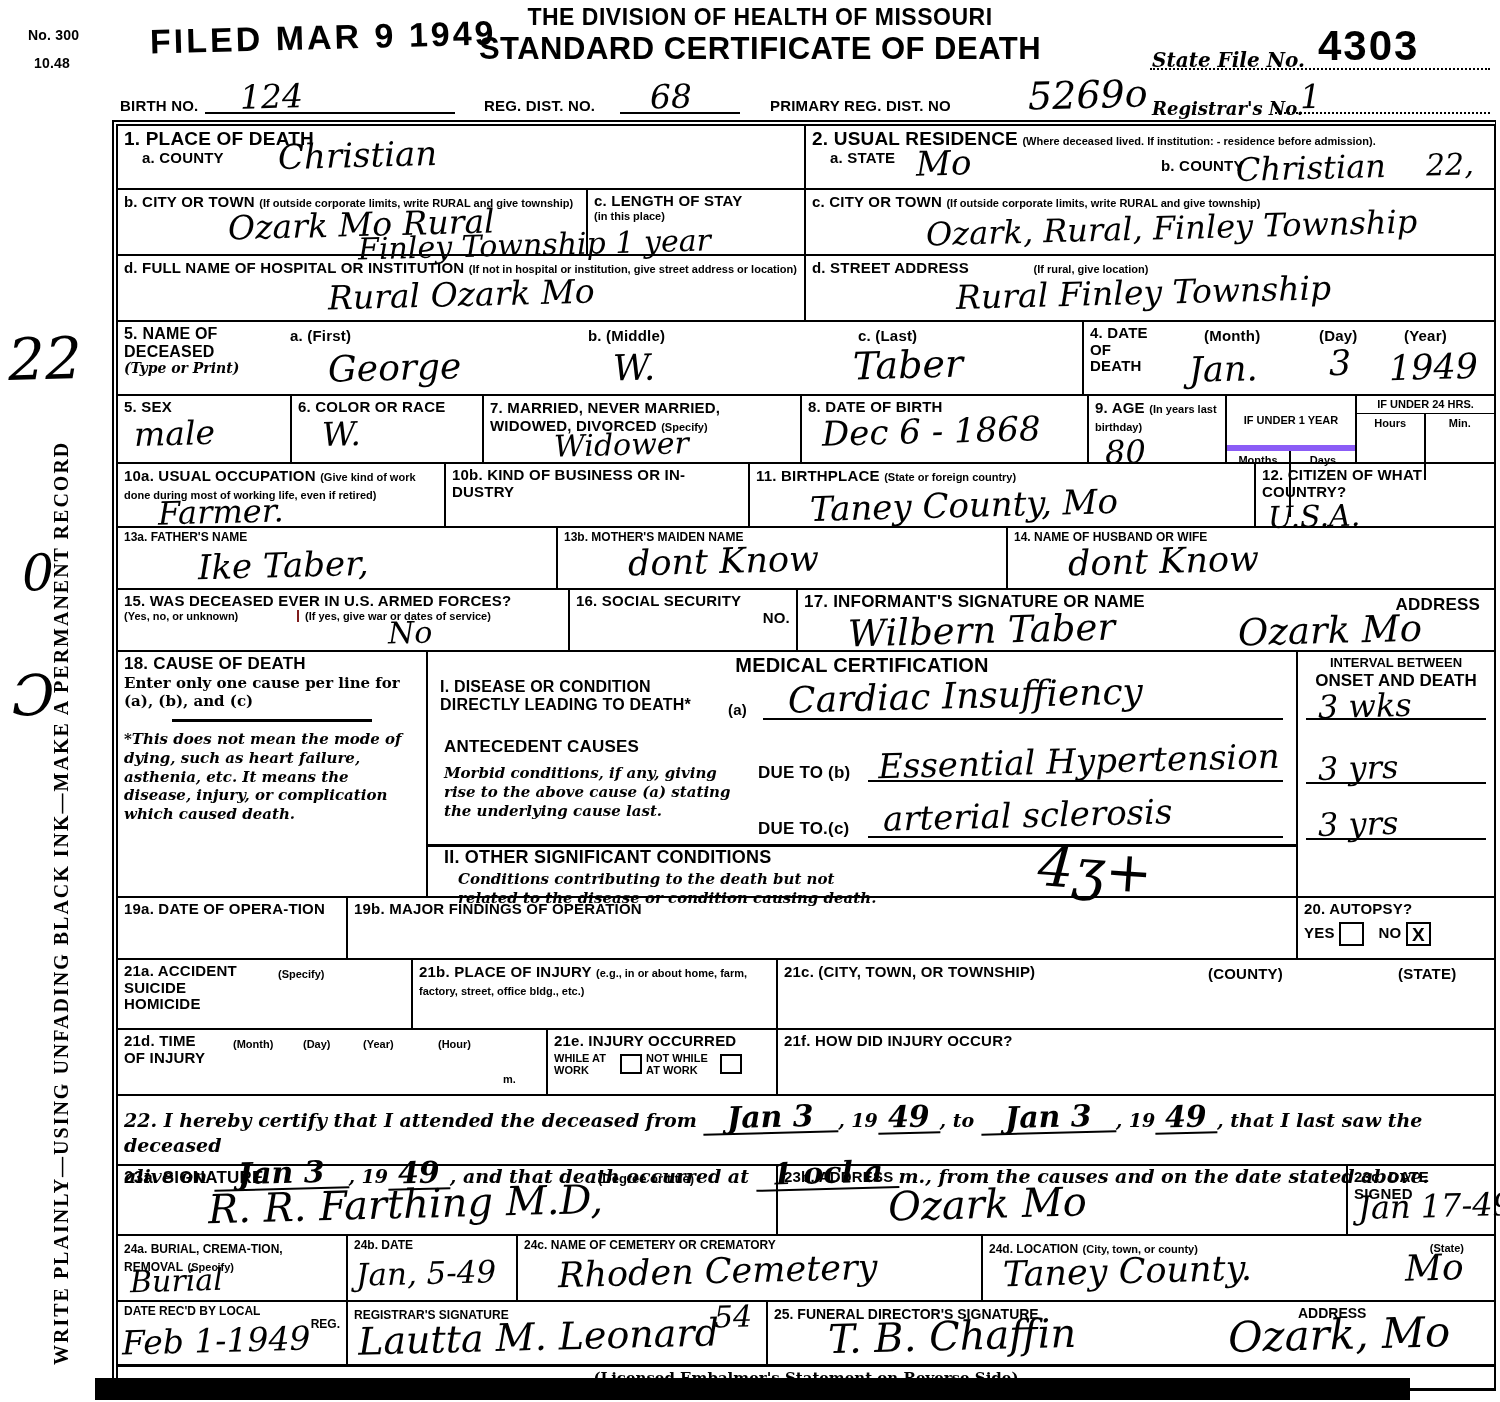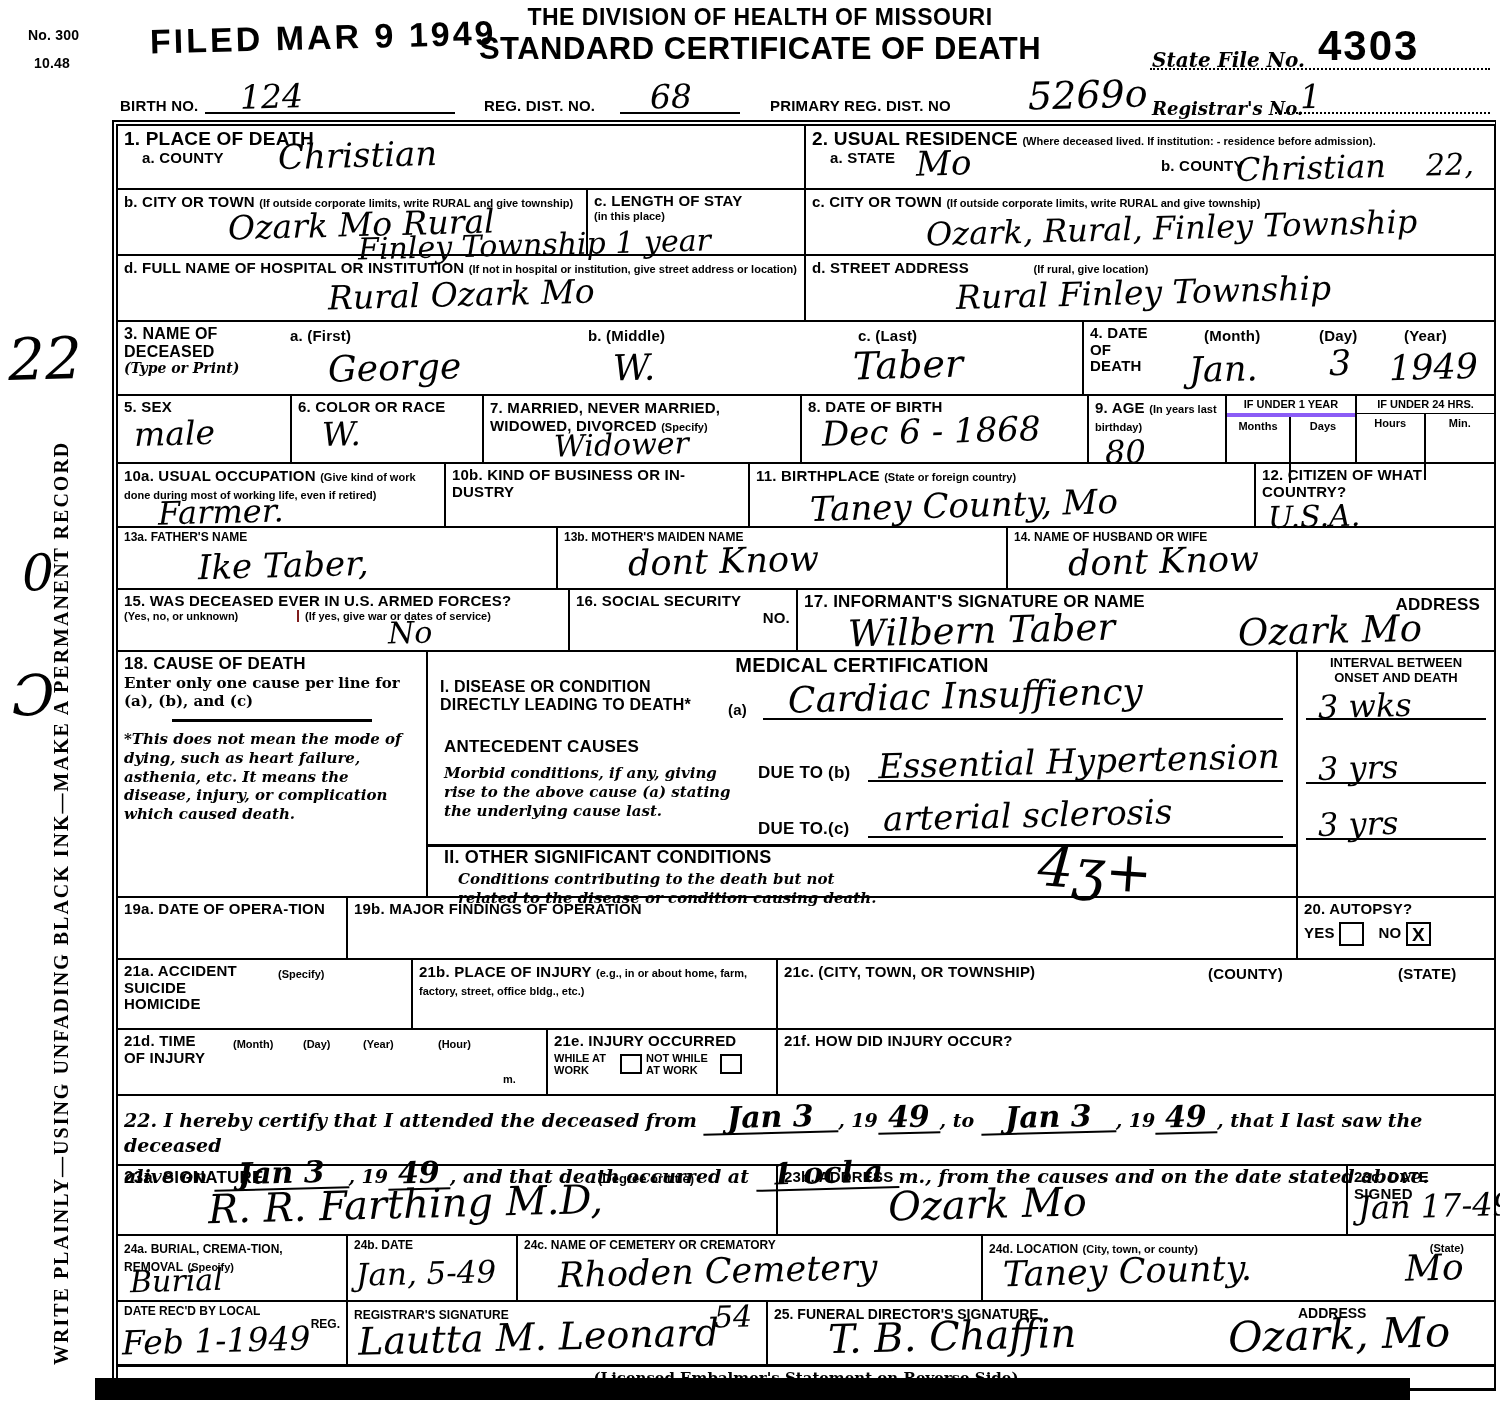--- a/index.html
+++ b/index.html
@@ -128,21 +128,21 @@
           <span class="lb">d. STREET ADDRESS</span>
           <span class="nt" style="margin-left:60px">(If rural, give location)</span>
           <div class="hw abs" style="left:150px;top:20px;font-size:33px">Rural  Finley Township</div>
         </div>
       </div>
     </div>
   </div>
 
   <div class="row" style="height:74px">
     <div class="c" style="width:966px">
-      <div class="lb" style="width:150px;font-size:16px">3. NAME OF DECEASED</div>
+      <div class="lb" style="width:150px;font-size:16px">5. NAME OF DECEASED</div>
       <div class="ser" style="font-size:14px">(Type or Print)</div>
       <div class="lb abs" style="left:172px;top:6px">a. (First)</div>
       <div class="hw abs" style="left:210px;top:28px;font-size:36px">George</div>
       <div class="lb abs" style="left:470px;top:6px">b. (Middle)</div>
       <div class="hw abs" style="left:495px;top:28px;font-size:36px">W.</div>
       <div class="lb abs" style="left:740px;top:6px">c. (Last)</div>
       <div class="hw abs" style="left:735px;top:24px;font-size:38px">Taber</div>
     </div>
     <div class="c last fill">
       <div class="lb" style="width:70px">4. DATE OF DEATH</div>
@@ -172,21 +172,21 @@
     <div class="c" style="width:287px">
       <div class="lb">8. DATE OF BIRTH</div>
       <div class="hw abs" style="left:20px;top:18px;font-size:34px">Dec 6 - 1868</div>
     </div>
     <div class="c" style="width:138px">
       <span class="lb">9. AGE</span>
       <span class="nt">(In years last birthday)</span>
       <div class="hw" style="margin-left:10px;font-size:32px">80</div>
     </div>
     <div class="c" style="width:130px;padding:0">
-      <div class="nt" style="text-align:center;border-bottom:4px solid #8b5cf6;padding:2px 0">IF UNDER 1 YEAR</div>
+      <div class="nt" style="text-align:center;border-bottom:6px solid #8b5cf6;padding:18px 0">IF UNDER 1 YEAR</div>
       <div style="display:flex;height:100%">
         <div class="nt" style="width:50%;border-right:2px solid #000;text-align:center;padding-top:3px">Months</div>
         <div class="nt" style="width:50%;text-align:center;padding-top:3px">Days</div>
       </div>
     </div>
     <div class="c last fill" style="padding:0">
       <div class="nt" style="text-align:center;border-bottom:1px solid #000;padding:2px 0">IF UNDER 24 HRS.</div>
       <div style="display:flex;height:100%">
         <div class="nt" style="width:50%;border-right:2px solid #000;text-align:center;padding-top:3px">Hours</div>
         <div class="nt" style="width:50%;text-align:center;padding-top:3px">Min.</div>
@@ -272,21 +272,21 @@
       <div class="lb abs" style="left:330px;top:168px;font-size:17px">DUE TO.(c)</div>
       <span class="uline abs" style="left:440px;top:138px;width:415px;height:48px"></span>
       <div class="hw abs" style="left:455px;top:146px;font-size:34px">arterial sclerosis</div>
       <div class="abs thickline" style="left:0;top:192px;width:870px"></div>
       <div class="lb abs" style="left:16px;top:196px;font-size:18px">II. OTHER SIGNIFICANT CONDITIONS</div>
       <div class="ser abs" style="left:30px;top:218px;width:420px">Conditions contributing to the death but not related to the disease or condition causing death.</div>
       <div class="hw abs" style="left:610px;top:190px;font-size:56px;transform:rotate(4deg)">4ʒ+</div>
     </div>
     <div class="c last fill rel" style="padding:0">
       <div class="nt" style="text-align:center;font-size:13px;margin-top:4px">INTERVAL BETWEEN</div>
-      <div class="nt" style="text-align:center;font-size:13px">ONSET AND DEATH</div>
+      <div class="nt" style="text-align:center;font-size:17px">ONSET AND DEATH</div>
       <span class="uline abs" style="left:8px;top:28px;width:180px;height:40px"></span>
       <div class="hw abs" style="left:20px;top:38px;font-size:32px">3 wks</div>
       <span class="uline abs" style="left:8px;top:92px;width:180px;height:40px"></span>
       <div class="hw abs" style="left:20px;top:100px;font-size:32px">3 yrs</div>
       <span class="uline abs" style="left:8px;top:148px;width:180px;height:40px"></span>
       <div class="hw abs" style="left:20px;top:156px;font-size:32px">3 yrs</div>
     </div>
   </div>
 
   <div class="row" style="height:62px">

